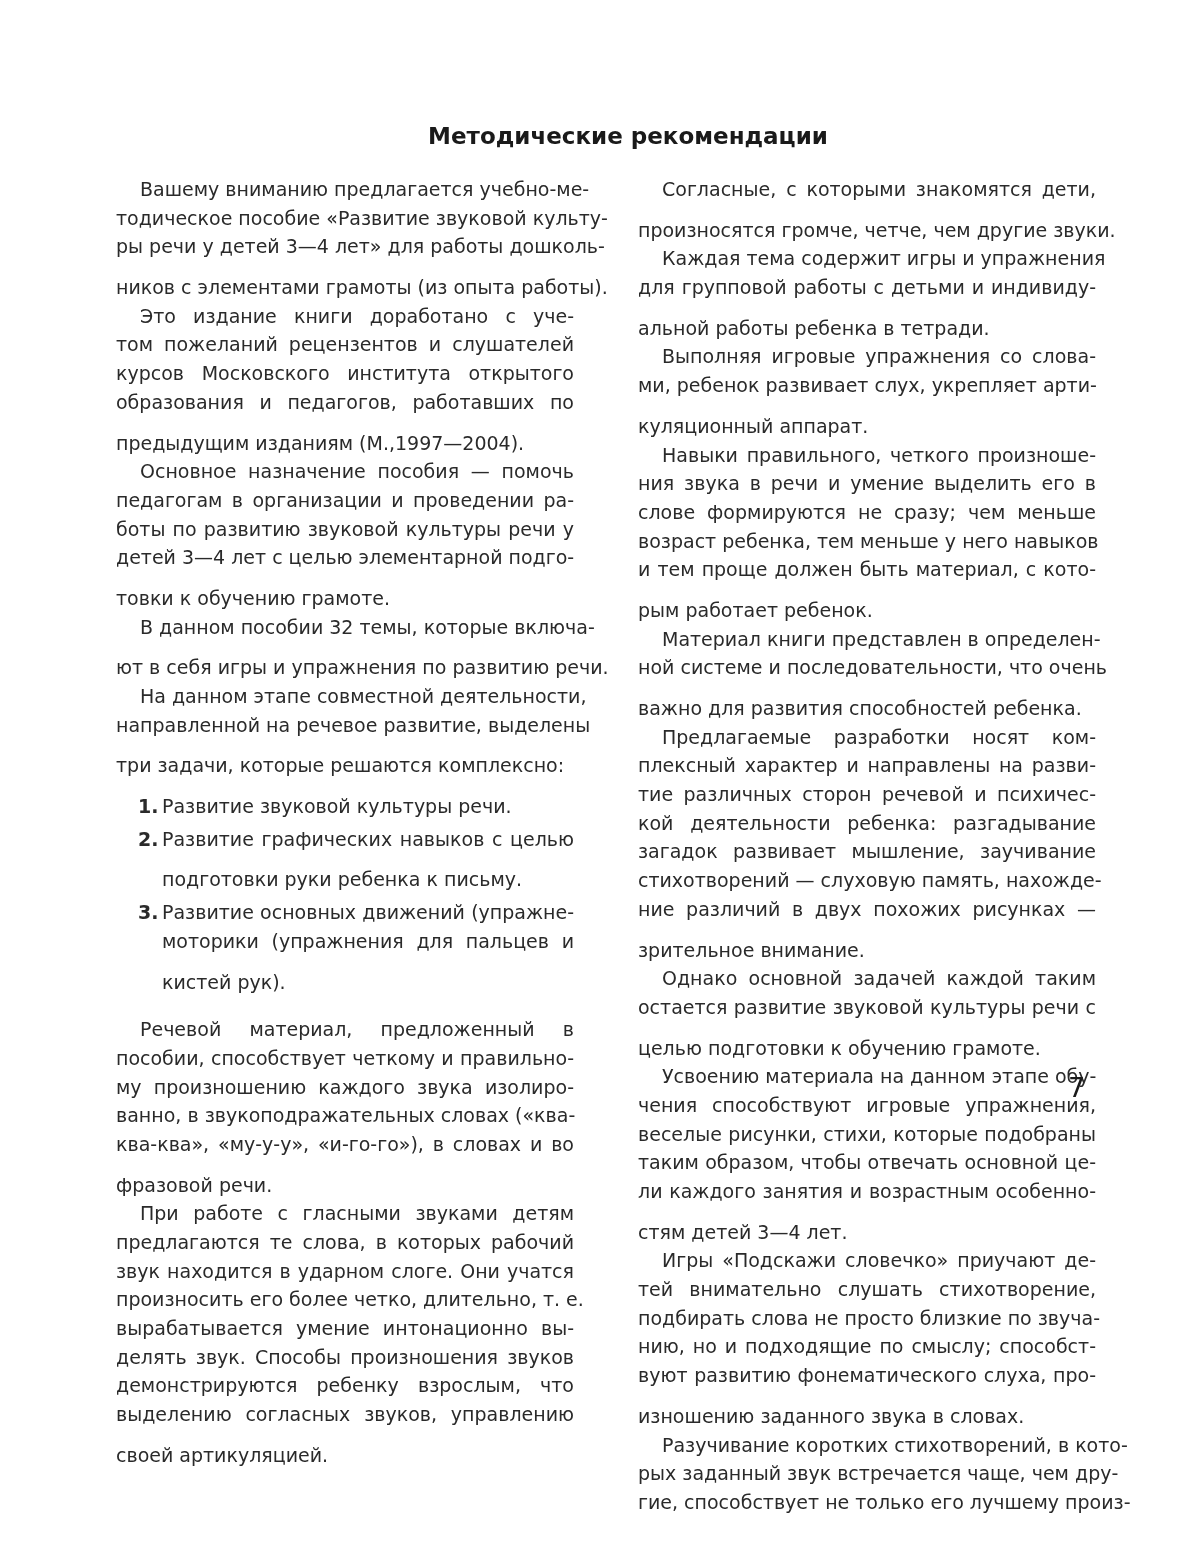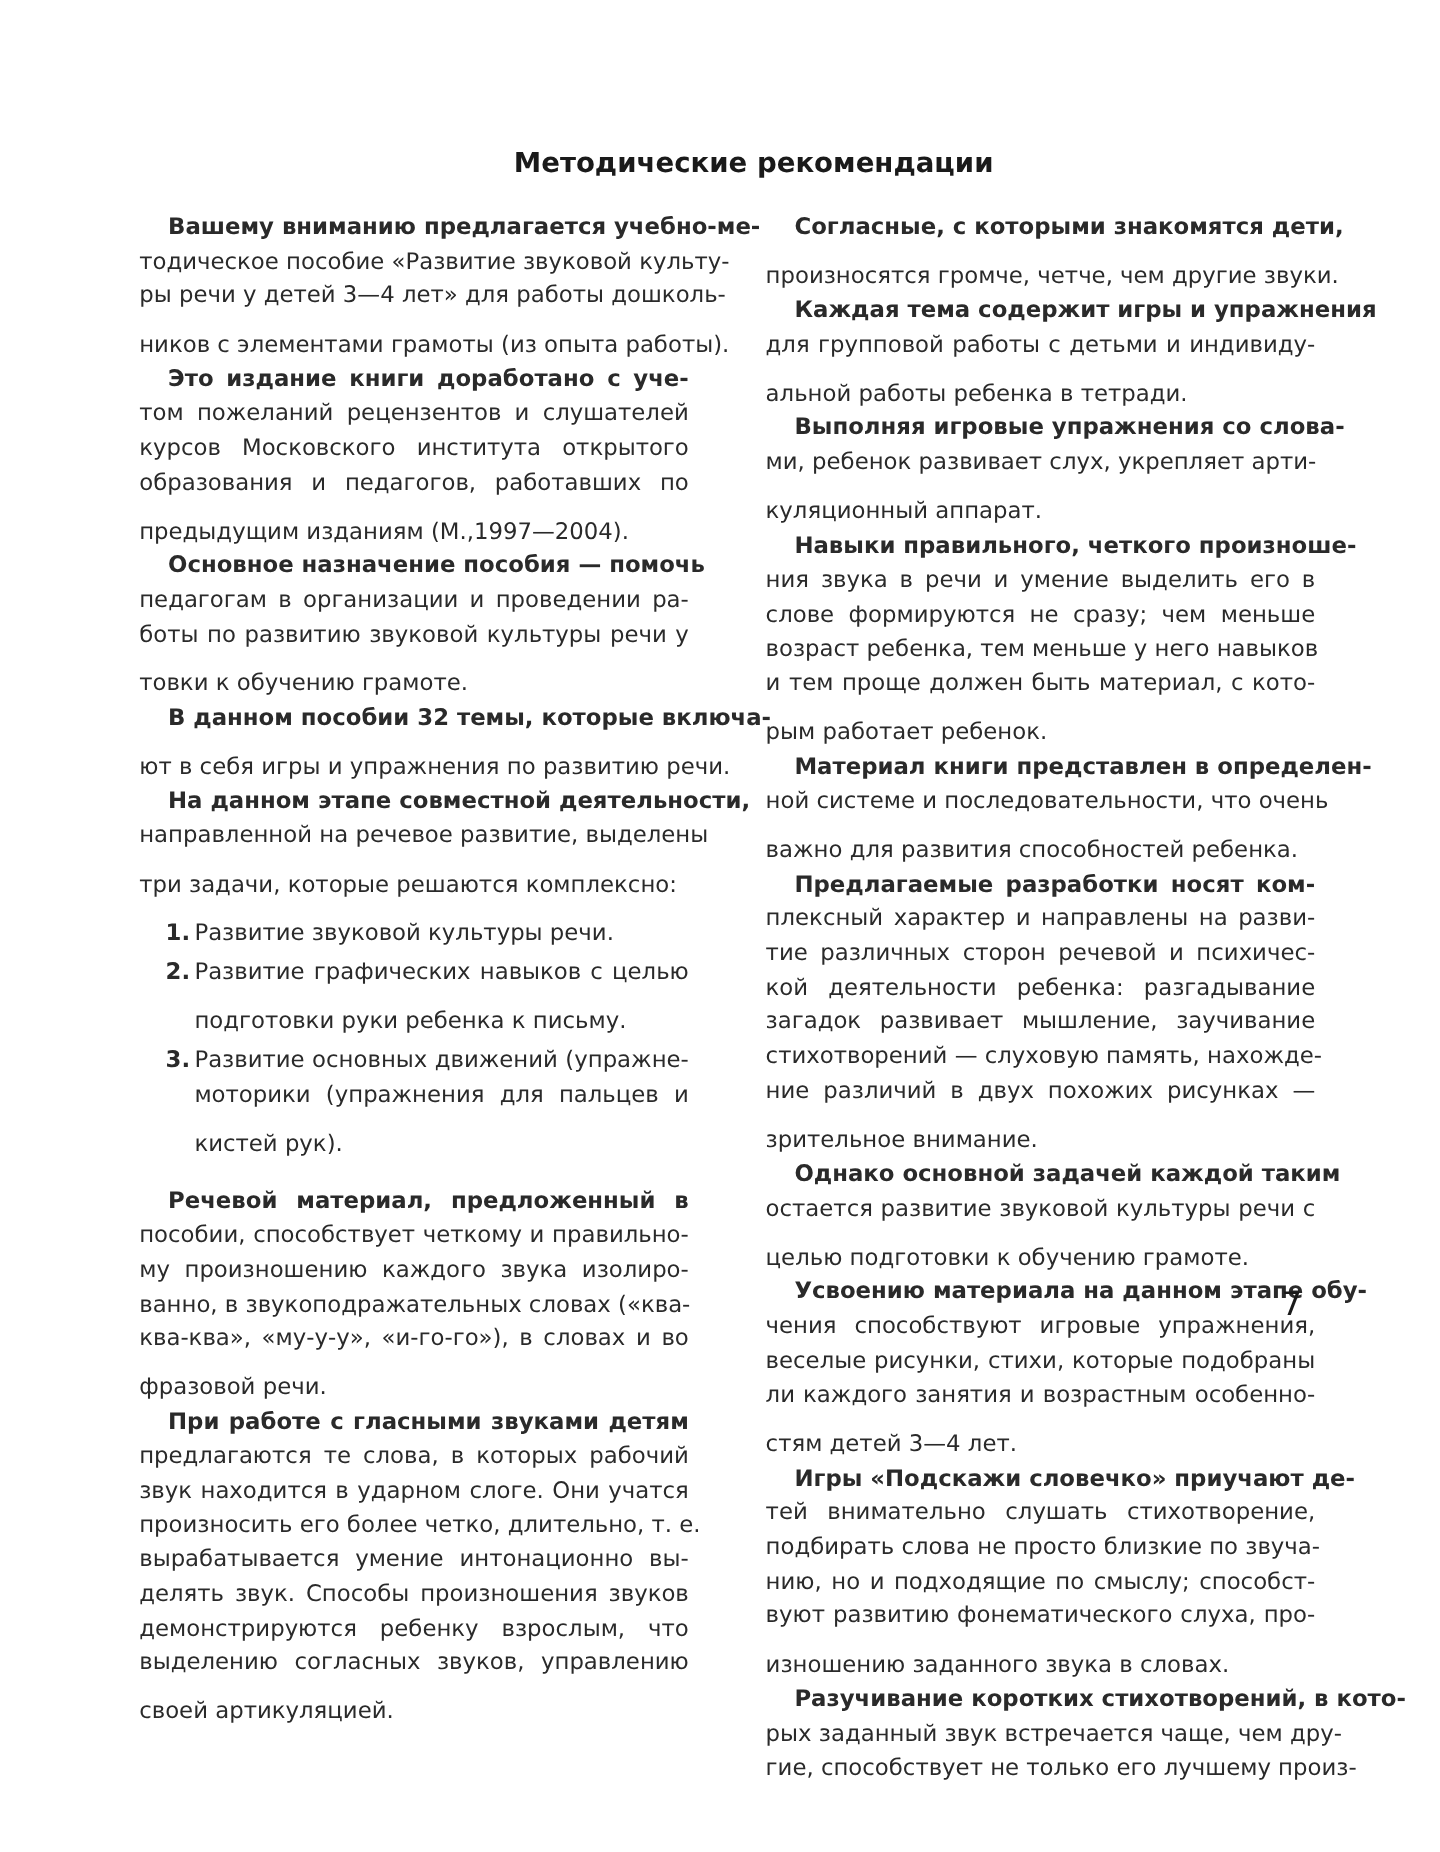--- a/index.html
+++ b/index.html
@@ -42,21 +42,20 @@
       text-align: justify;
       text-align-last: justify;
       overflow: visible;
     }
     .line.last {
       text-align-last: left;
       margin-top: 12px;
     }
     .line.indent {
       padding-left: 24px;
-      font-weight: bold;
     }
     .list-item {
       position: relative;
       padding-left: 46px;
     }
     .list-num {
       position: absolute;
       left: 22px;
       top: 0;
       font-weight: bold;
@@ -90,20 +89,21 @@
     <div class="line indent">Это издание книги доработано с уче-</div>
     <div class="line">том пожеланий рецензентов и слушателей</div>
     <div class="line">курсов Московского института открытого</div>
     <div class="line">образования и педагогов, работавших по</div>
     <div class="line last">предыдущим изданиям (М.,1997—2004).</div>
   </div>
   <div>
     <div class="line indent">Основное назначение пособия — помочь</div>
     <div class="line">педагогам в организации и проведении ра-</div>
     <div class="line">боты по развитию звуковой культуры речи у</div>
+    <div class="line">детей 3—4 лет с целью элементарной подго-</div>
     <div class="line last">товки к обучению грамоте.</div>
   </div>
   <div>
     <div class="line indent">В данном пособии 32 темы, которые включа-</div>
     <div class="line last">ют в себя игры и упражнения по развитию речи.</div>
   </div>
   <div>
     <div class="line indent">На данном этапе совместной деятельности,</div>
     <div class="line">направленной на речевое развитие, выделены</div>
     <div class="line last">три задачи, которые решаются комплексно:</div>
@@ -192,20 +192,21 @@
   </div>
   <div>
     <div class="line indent">Однако основной задачей каждой таким</div>
     <div class="line">остается развитие звуковой культуры речи с</div>
     <div class="line last">целью подготовки к обучению грамоте.</div>
   </div>
   <div>
     <div class="line indent">Усвоению материала на данном этапе обу-</div>
     <div class="line">чения способствуют игровые упражнения,</div>
     <div class="line">веселые рисунки, стихи, которые подобраны</div>
+    <div class="line">таким образом, чтобы отвечать основной це-</div>
     <div class="line">ли каждого занятия и возрастным особенно-</div>
     <div class="line last">стям детей 3—4 лет.</div>
   </div>
   <div>
     <div class="line indent">Игры «Подскажи словечко» приучают де-</div>
     <div class="line">тей внимательно слушать стихотворение,</div>
     <div class="line">подбирать слова не просто близкие по звуча-</div>
     <div class="line">нию, но и подходящие по смыслу; способст-</div>
     <div class="line">вуют развитию фонематического слуха, про-</div>
     <div class="line last">изношению заданного звука в словах.</div>

